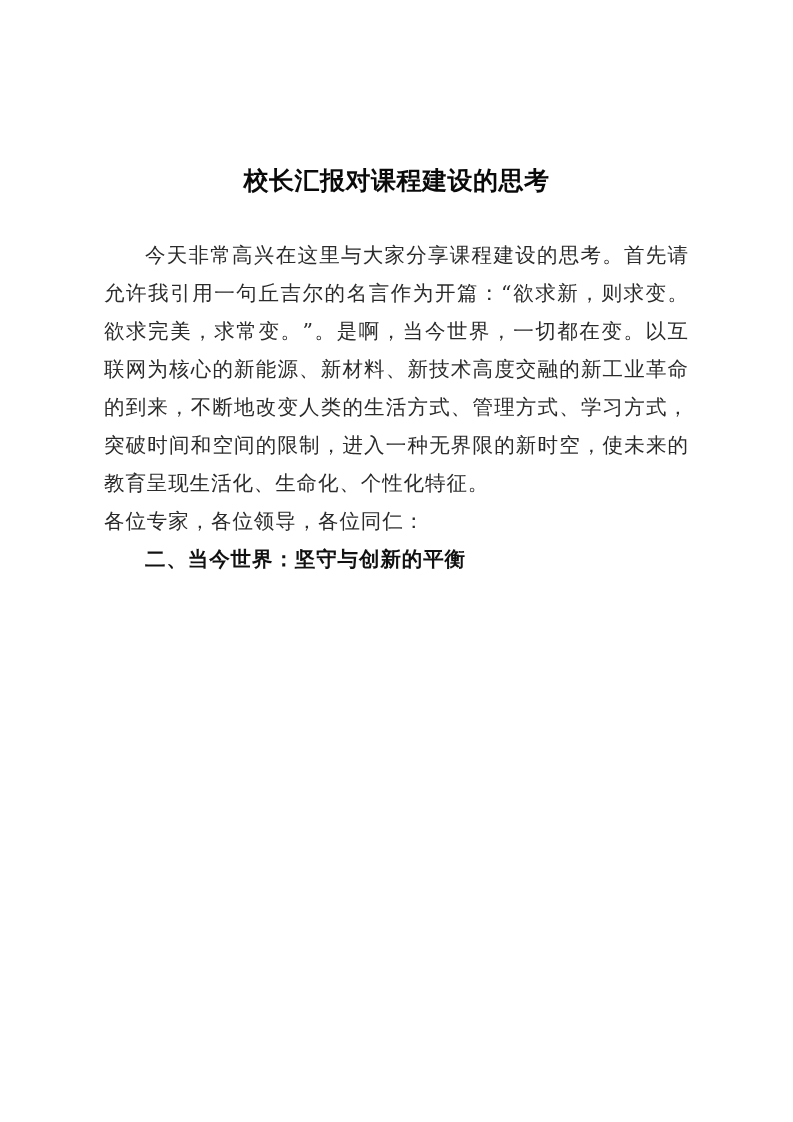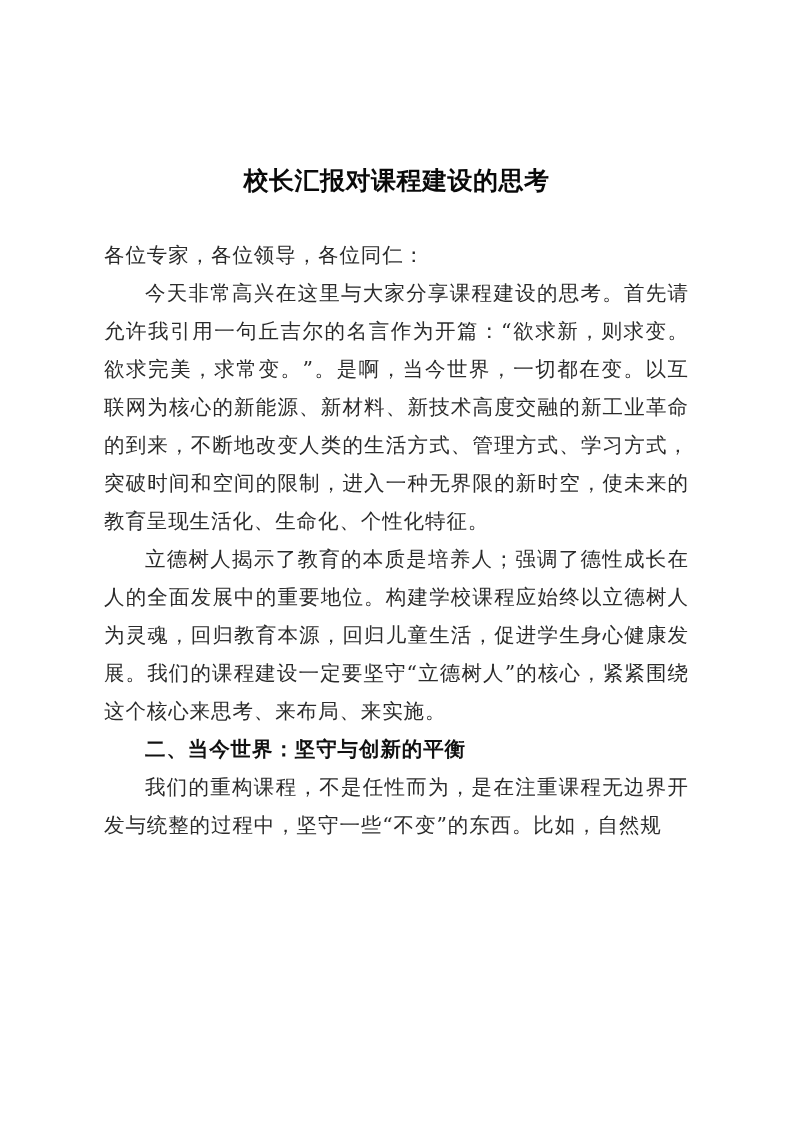--- a/index.html
+++ b/index.html
@@ -81,27 +81,25 @@
 </head>
 <body>
 
 <div class="page">
   <div class="content">
 
     <h1 class="doc-title">校长汇报对课程建设的思考</h1>
 
     <div class="body-block">
 
+      <p class="para indent">今天非常高兴在这里与大家分享课程建设的思考。首先请允许我引用一句丘吉尔的名言作为开篇：“欲求新，则求变。欲求完美，求常变。”。是啊，当今世界，一切都在变。以互联网为核心的新能源、新材料、新技术高度交融的新工业革命的到来，不断地改变人类的生活方式、管理方式、学习方式，突破时间和空间的限制，进入一种无界限的新时空，使未来的教育呈现生活化、生命化、个性化特征。</p>
+
       <p class="para flush">各位专家，各位领导，各位同仁：</p>
-
-      <p class="para indent">今天非常高兴在这里与大家分享课程建设的思考。首先请允许我引用一句丘吉尔的名言作为开篇：“欲求新，则求变。欲求完美，求常变。”。是啊，当今世界，一切都在变。以互联网为核心的新能源、新材料、新技术高度交融的新工业革命的到来，不断地改变人类的生活方式、管理方式、学习方式，突破时间和空间的限制，进入一种无界限的新时空，使未来的教育呈现生活化、生命化、个性化特征。</p>
 
 
 
-      <p class="para indent">立德树人揭示了教育的本质是培养人；强调了德性成长在人的全面发展中的重要地位。构建学校课程应始终以立德树人为灵魂，回归教育本源，回归儿童生活，促进学生身心健康发展。我们的课程建设一定要坚守“立德树人”的核心，紧紧围绕这个核心来思考、来布局、来实施。</p>
 
       <p class="heading">二、当今世界：坚守与创新的平衡</p>
 
-      <p class="para indent">我们的重构课程，不是任性而为，是在注重课程无边界开发与统整的过程中，坚守一些“不变”的东西。比如，自然规</p>
 
     </div>
   </div>
 </div>
 
 </body></html>

